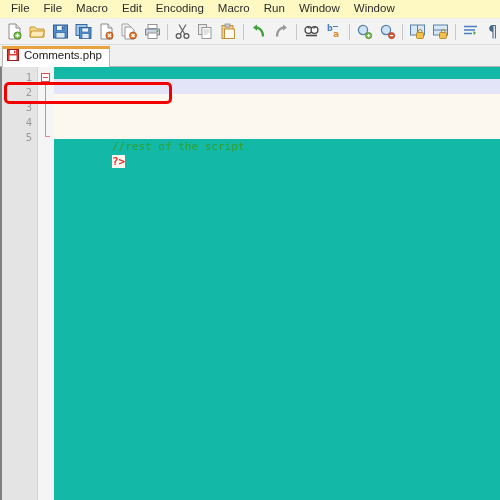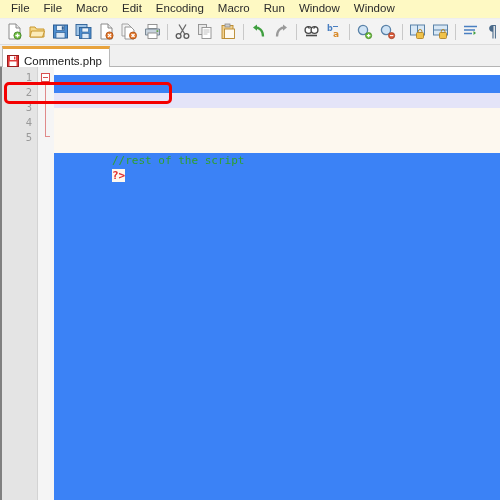--- a/index.html
+++ b/index.html
@@ -70,21 +70,21 @@
     flex: 0 0 22px;
     background: #f0f0f0;
     display: flex;
     align-items: flex-end;
     padding-left: 2px;
     border-bottom: 1px solid #b4b4b4;
   }
   .tab {
     height: 21px;
     display: flex;
-    align-items: flex-end;
+    align-items: flex-start;
     padding: 0 7px 0 4px;
     background: #ffffff;
     border: 1px solid #b9b9b9;
     border-bottom: none;
     border-top: 3px solid #e8a33d;
     position: relative;
     top: 1px;
   }
   .tab-icon { margin-right: 5px; display:flex; }
   .tab-label {
@@ -149,24 +149,23 @@
   .fold-foot {
     position: absolute;
     left: 7px; top: 69px;
     width: 5px; height: 1px;
     background: #e08a8a;
   }
 
   .codearea {
     flex: 1 1 auto;
     position: relative;
-    background: #3b82f6;
-    padding-top: 18px;
+    background: #14b8a6;
+    padding-top: 12px;
     overflow: hidden;
-    margin-top: 8px;
   }
   .line {
     height: 15px;
     line-height: 15px;
     font-family: "DejaVu Sans Mono", monospace;
     font-size: 11px;
     white-space: pre;
     padding-left: 5px;
     position: relative;
   }

